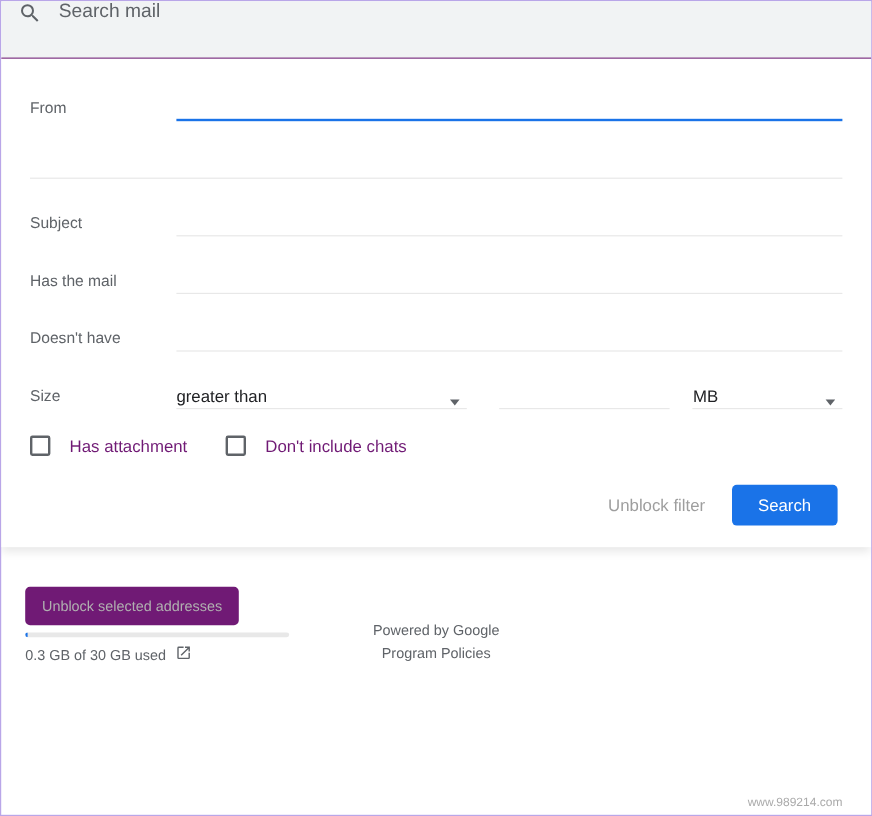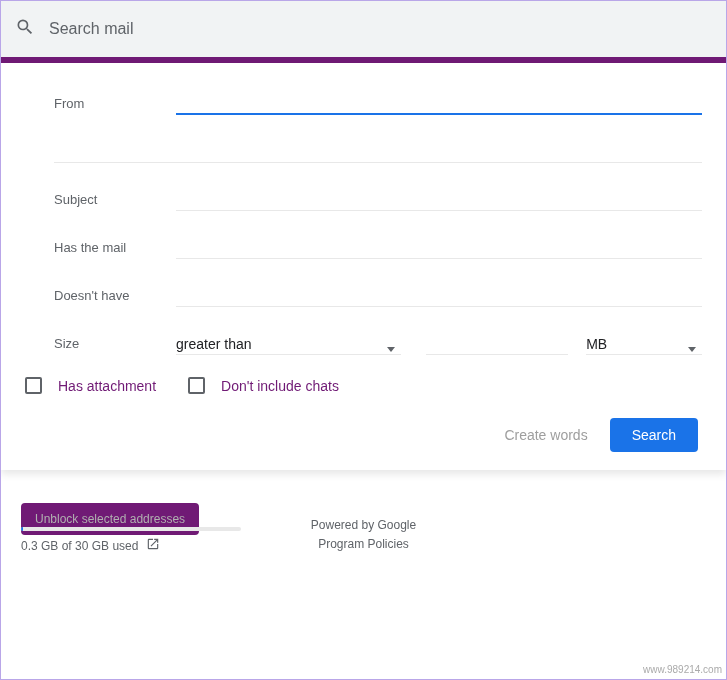--- a/index.html
+++ b/index.html
@@ -1,21 +1,21 @@
 <!DOCTYPE html>
 <html><head>
   <meta charset="utf-8">
   <style>
     * { box-sizing: border-box; margin: 0; padding: 0; font-family: Arial, sans-serif; }
     body { width: 727px; height: 680px; background: #fff; position: relative; overflow: hidden; border: 1px solid #b9a6e8; }
-    .search-bar { height: 62px; background: #f1f3f4; display: flex; align-items: center; padding: 0 14px; gap: 14px; border-bottom: 6px solid #701a75; }
+    .search-bar { height: 48px; background: #f1f3f4; display: flex; align-items: flex-start; padding: 0 14px; gap: 14px; border-bottom: 1px solid #701a75; }
     .search-bar svg { width: 20px; height: 20px; fill: #5f6368; flex-shrink: 0; }
     .search-placeholder { color: #5f6368; font-size: 16px; }
     .dropdown-panel { background: #fff; padding: 20px 24px 18px 24px; box-shadow: 0 4px 8px rgba(0,0,0,0.1); position: relative; }
-    .form-row { display: flex; align-items: flex-end; margin-bottom: 16px; min-height: 32px; margin-left: 29px; }
+    .form-row { display: flex; align-items: flex-end; margin-bottom: 16px; min-height: 32px; }
     .form-label { width: 122px; font-size: 13px; color: #5f6368; padding-bottom: 4px; flex-shrink: 0; }
     .form-input { flex: 1; border: none; border-bottom: 1px solid #e8e8e8; height: 26px; font-size: 14px; outline: none; padding: 2px 0; background: transparent; }
     .form-input.focused { border-bottom: 2px solid #1a73e8; }
     .size-row { display: flex; align-items: flex-end; gap: 0; }
     .size-row .form-label { width: 122px; }
     .select-wrap { position: relative; display: flex; align-items: flex-end; border-bottom: 1px solid #e8e8e8; height: 26px; padding-bottom: 2px; }
     .select-wrap.w1 { width: 253px; }
     .select-wrap .select-text { font-size: 14px; color: #202124; flex: 1; }
     .select-wrap .chev { width: 0; height: 0; border-left: 4px solid transparent; border-right: 4px solid transparent; border-top: 5px solid #5f6368; margin-right: 6px; }
     .size-gap { width: 28px; }
@@ -32,21 +32,21 @@
     .background-content { padding: 12px 20px; }
     .partial-text { font-size: 13px; color: #5f6368; margin-bottom: 6px; visibility: hidden; }
     .unblock-btn { border: 4px solid #701a75; background: #701a75; color: #b0b0b0; font-size: 12px; padding: 5px 10px; border-radius: 4px; cursor: pointer; }
     .footer-area { position: absolute; bottom: 125px; left: 0; right: 0; padding: 0 20px; display: flex; justify-content: space-between; align-items: flex-end; }
     .storage-block { display: flex; flex-direction: column; gap: 6px; }
     .storage-bar { width: 220px; height: 4px; background: #e8e8e8; border-radius: 2px; overflow: hidden; }
     .storage-fill { width: 1%; height: 100%; background: #1a73e8; }
     .storage-text { font-size: 12px; color: #5f6368; display: flex; align-items: center; gap: 8px; }
     .storage-text svg { width: 14px; height: 14px; fill: #5f6368; }
     .policies { text-align: center; font-size: 12px; color: #5f6368; line-height: 1.6; }
-    .watermark { position: absolute; bottom: 4px; right: 4px; font-size: 10px; color: #aaa; }
+    .watermark { position: absolute; bottom: 4px; right: 24px; font-size: 10px; color: #aaa; }
   </style>
 </head>
 <body>
 
 <div class="search-bar">
   <span>
     <svg viewBox="0 0 24 24">
         <path d="M15.5 14h-.79l-.28-.27A6.471 6.471 0 0016 9.5 6.5 6.5 0 109.5 16c1.61 0 3.09-.59 4.23-1.57l.27.28v.79l5 4.99L20.49 19l-4.99-5zm-6 0C7.01 14 5 11.99 5 9.5S7.01 5 9.5 5 14 7.01 14 9.5 11.99 14 9.5 14z"></path>
       </svg>
   </span>
@@ -99,21 +99,21 @@
       <div class="checkbox"></div>
       <span class="check-label">Has attachment</span>
     </div>
     <div class="check-item">
       <div class="checkbox"></div>
       <span class="check-label">Don't include chats</span>
     </div>
   </div>
 
   <div class="actions-row">
-    <span class="filter-link">Create words</span>
+    <span class="filter-link">Unblock filter</span>
     <button class="search-btn">Search</button>
   </div>
 </div>
 
 <div class="background-content">
   <div class="partial-text">&nbsp;</div>
   <button class="unblock-btn">Unblock selected addresses</button>
 </div>
 
 <div class="footer-area">

